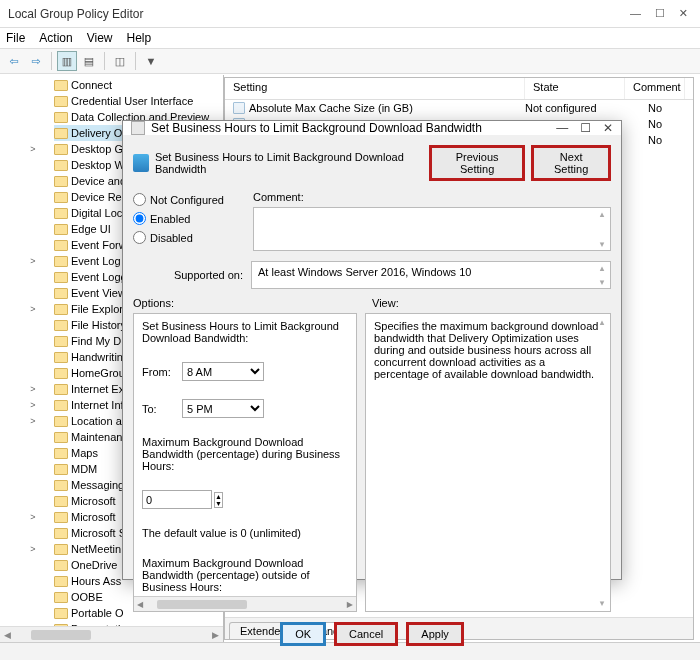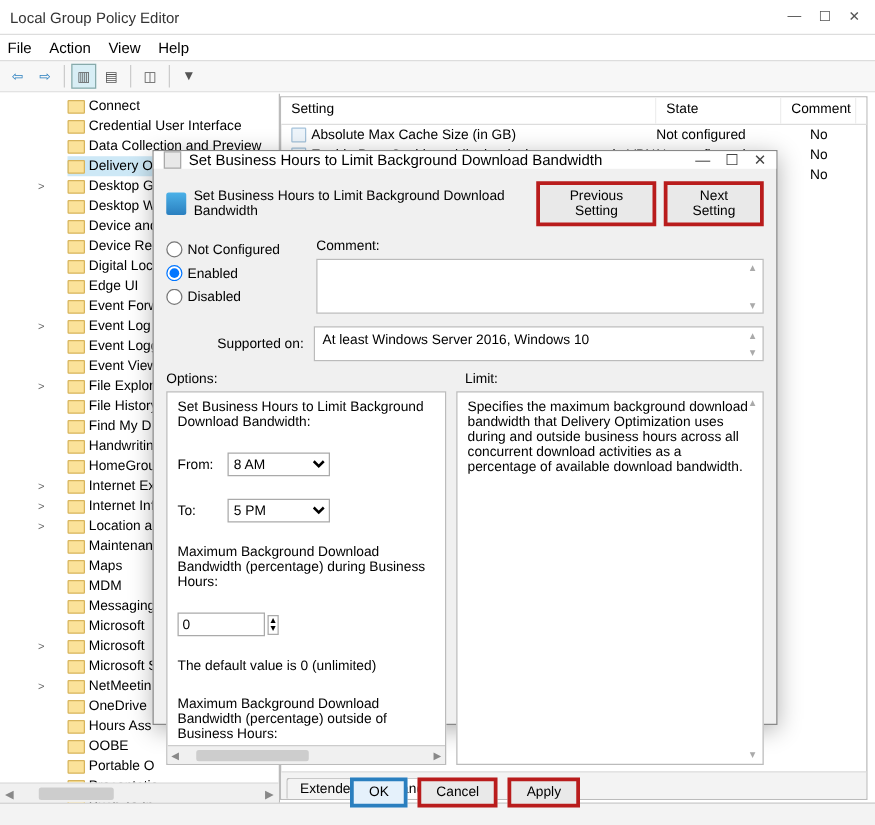--- a/index.html
+++ b/index.html
@@ -358,21 +358,21 @@
         <span>At least Windows Server 2016, Windows 10</span>
         <div class="scrollhint">
             <span>▴</span>
             <span>▾</span>
           </div>
       </div>
     </div>
 
     <div class="oh-row">
       <span class="lbl">Options:</span>
-      <span class="lbl">Limit:</span>
+      <span class="lbl">View:</span>
     </div>
 
     <div class="panes">
       <div class="pane opts">
         <div>Set Business Hours to Limit Background Download Bandwidth:</div>
         <div class="sel-row">
           <label>From:</label>
           <select class="win"><option>8 AM</option></select>
         </div>
         <div class="sel-row">

